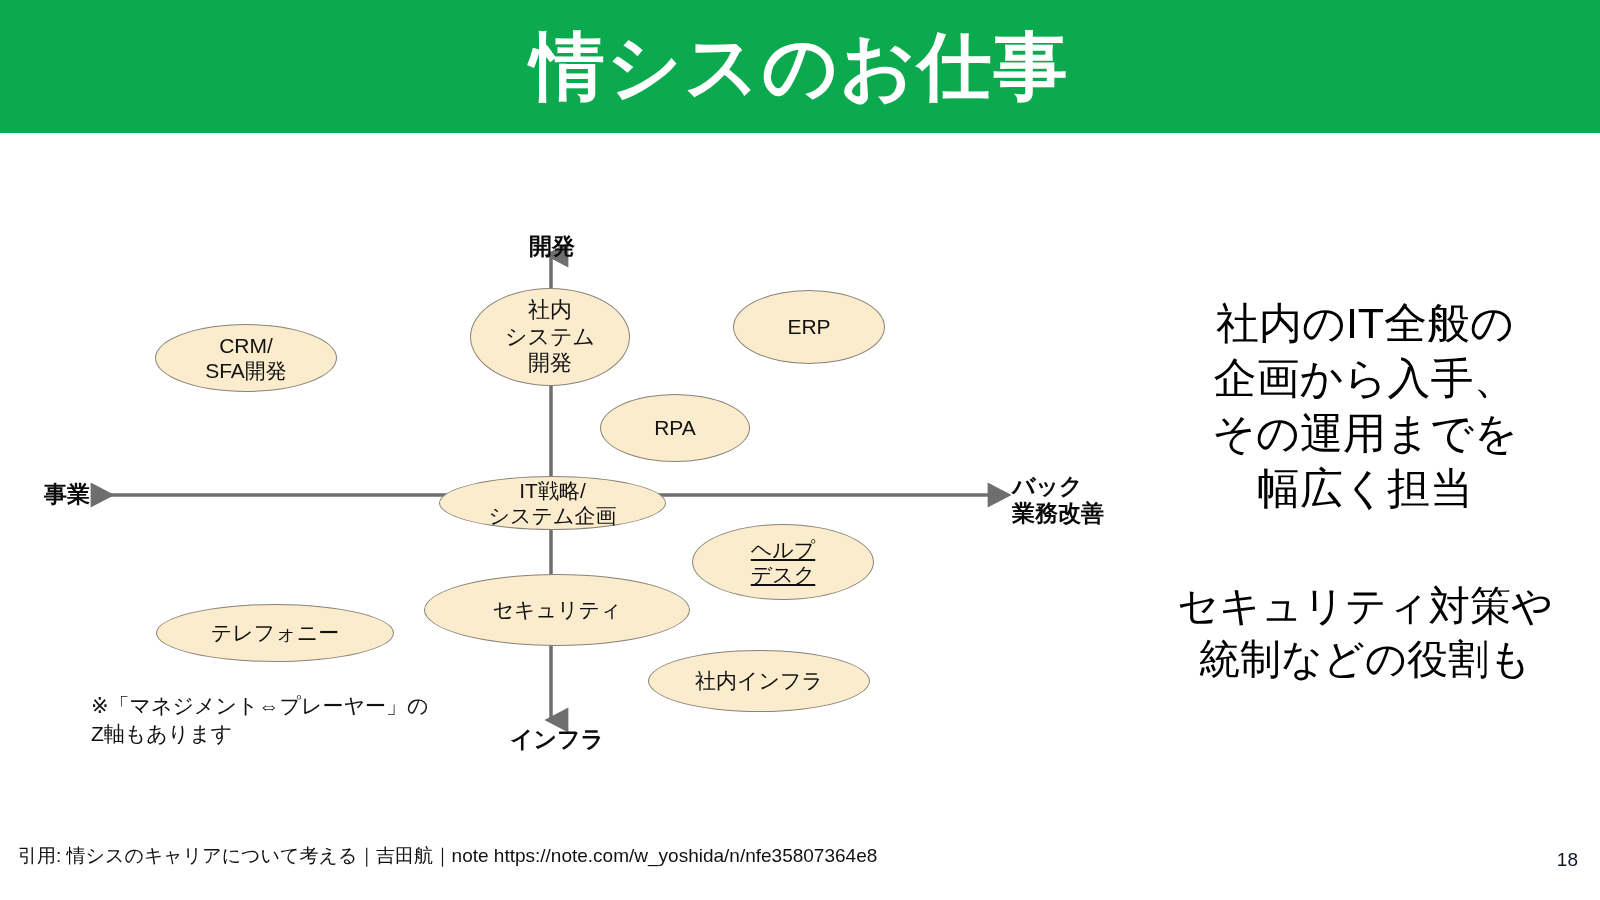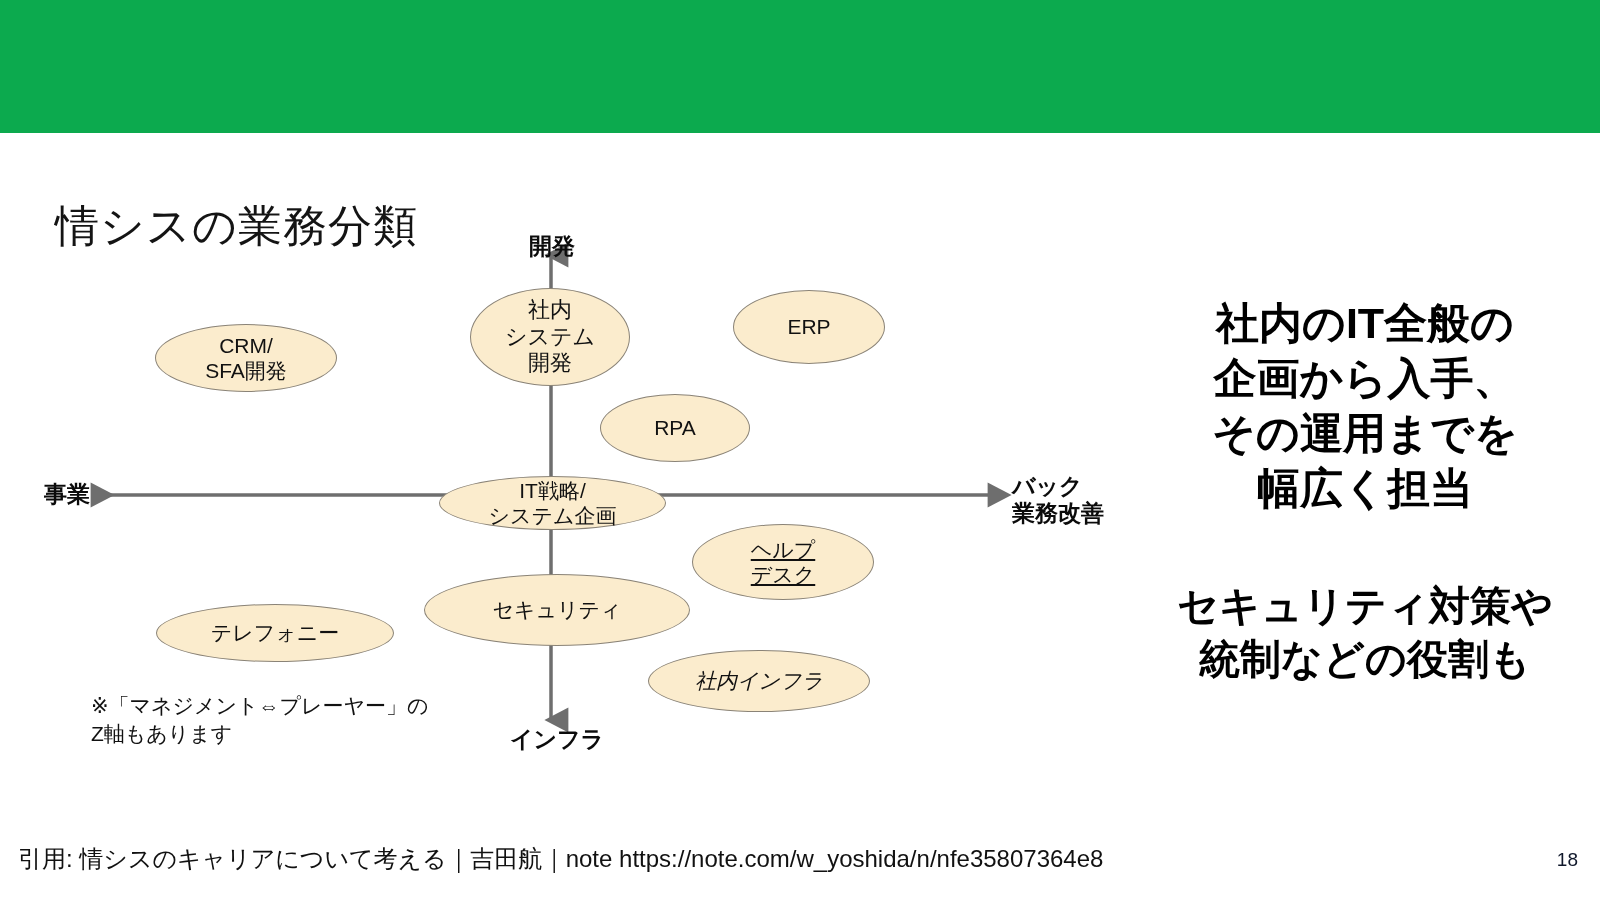--- a/index.html
+++ b/index.html
@@ -100,21 +100,21 @@
     line-height: 1.35;
     color: #111111;
     white-space: pre-line;
     margin-left: 43px;
   }
 
   
   .right-block {
     position: absolute;
     text-align: center;
-    font-weight: bold;
+    font-weight: normal;
     color: #000000;
     white-space: pre-line;
   }
   .right-block-1 {
     left: 1165px;
     top: 296px;
     width: 400px;
     font-size: 43px;
     line-height: 1.28;
   }
@@ -124,40 +124,40 @@
     width: 430px;
     font-size: 41px;
     line-height: 1.30;
   }
 
   
   .citation {
     position: absolute;
     left: 18px;
     top: 843px;
-    font-size: 24px;
+    font-size: 19px;
     color: #111111;
     white-space: nowrap;
   }
   .page-number {
     position: absolute;
     right: 22px;
     top: 849px;
     font-size: 19px;
     color: #0f172a;
   }
 </style>
 </head>
 <body>
 
 <div id="slide">
 
   <div class="header-band"></div>
-
-  <div class="diagram-title">情シスの業務分類</div>
+  <div class="header-title">情シスのお仕事</div>
+
 
   <svg class="diagram-svg" viewBox="0 0 1140 640">
     <defs>
       <marker id="arrow-up" markerWidth="10" markerHeight="10" refX="5" refY="2.2" orient="auto" markerUnits="strokeWidth">
         <path d="M5,0 L9.2,8 L0.8,8 Z" fill="#6e6e6e"></path>
       </marker>
       <marker id="arrow-down" markerWidth="10" markerHeight="10" refX="5" refY="7.8" orient="auto" markerUnits="strokeWidth">
         <path d="M5,10 L0.8,2 L9.2,2 Z" fill="#6e6e6e"></path>
       </marker>
       <marker id="arrow-left" markerWidth="10" markerHeight="10" refX="2.2" refY="5" orient="auto" markerUnits="strokeWidth">
@@ -197,21 +197,21 @@
 システム企画</div>
 
   <div class="node" style="left:692px; top:524px; width:182px; height:76px;text-decoration:underline;">ヘルプ
 デスク</div>
 
   <div class="node" style="left:424px; top:574px; width:266px; height:72px;">セキュリティ</div>
 
 
   <div class="node" style="left:156px; top:604px; width:238px; height:58px;">テレフォニー</div>
 
-  <div class="node" style="left:648px; top:650px; width:222px; height:62px;font-style:italic;">社内インフラ</div>
+  <div class="node" style="left:648px; top:650px; width:222px; height:62px;">社内インフラ</div>
 
   <div class="footnote">※「マネジメント⇔プレーヤー」の
   Z軸もあります</div>
 
   <div class="right-block right-block-1">社内のIT全般の
 企画から入手、
 その運用までを
 幅広く担当</div>
   <div class="right-block right-block-2">セキュリティ対策や
 統制などの役割も</div>

